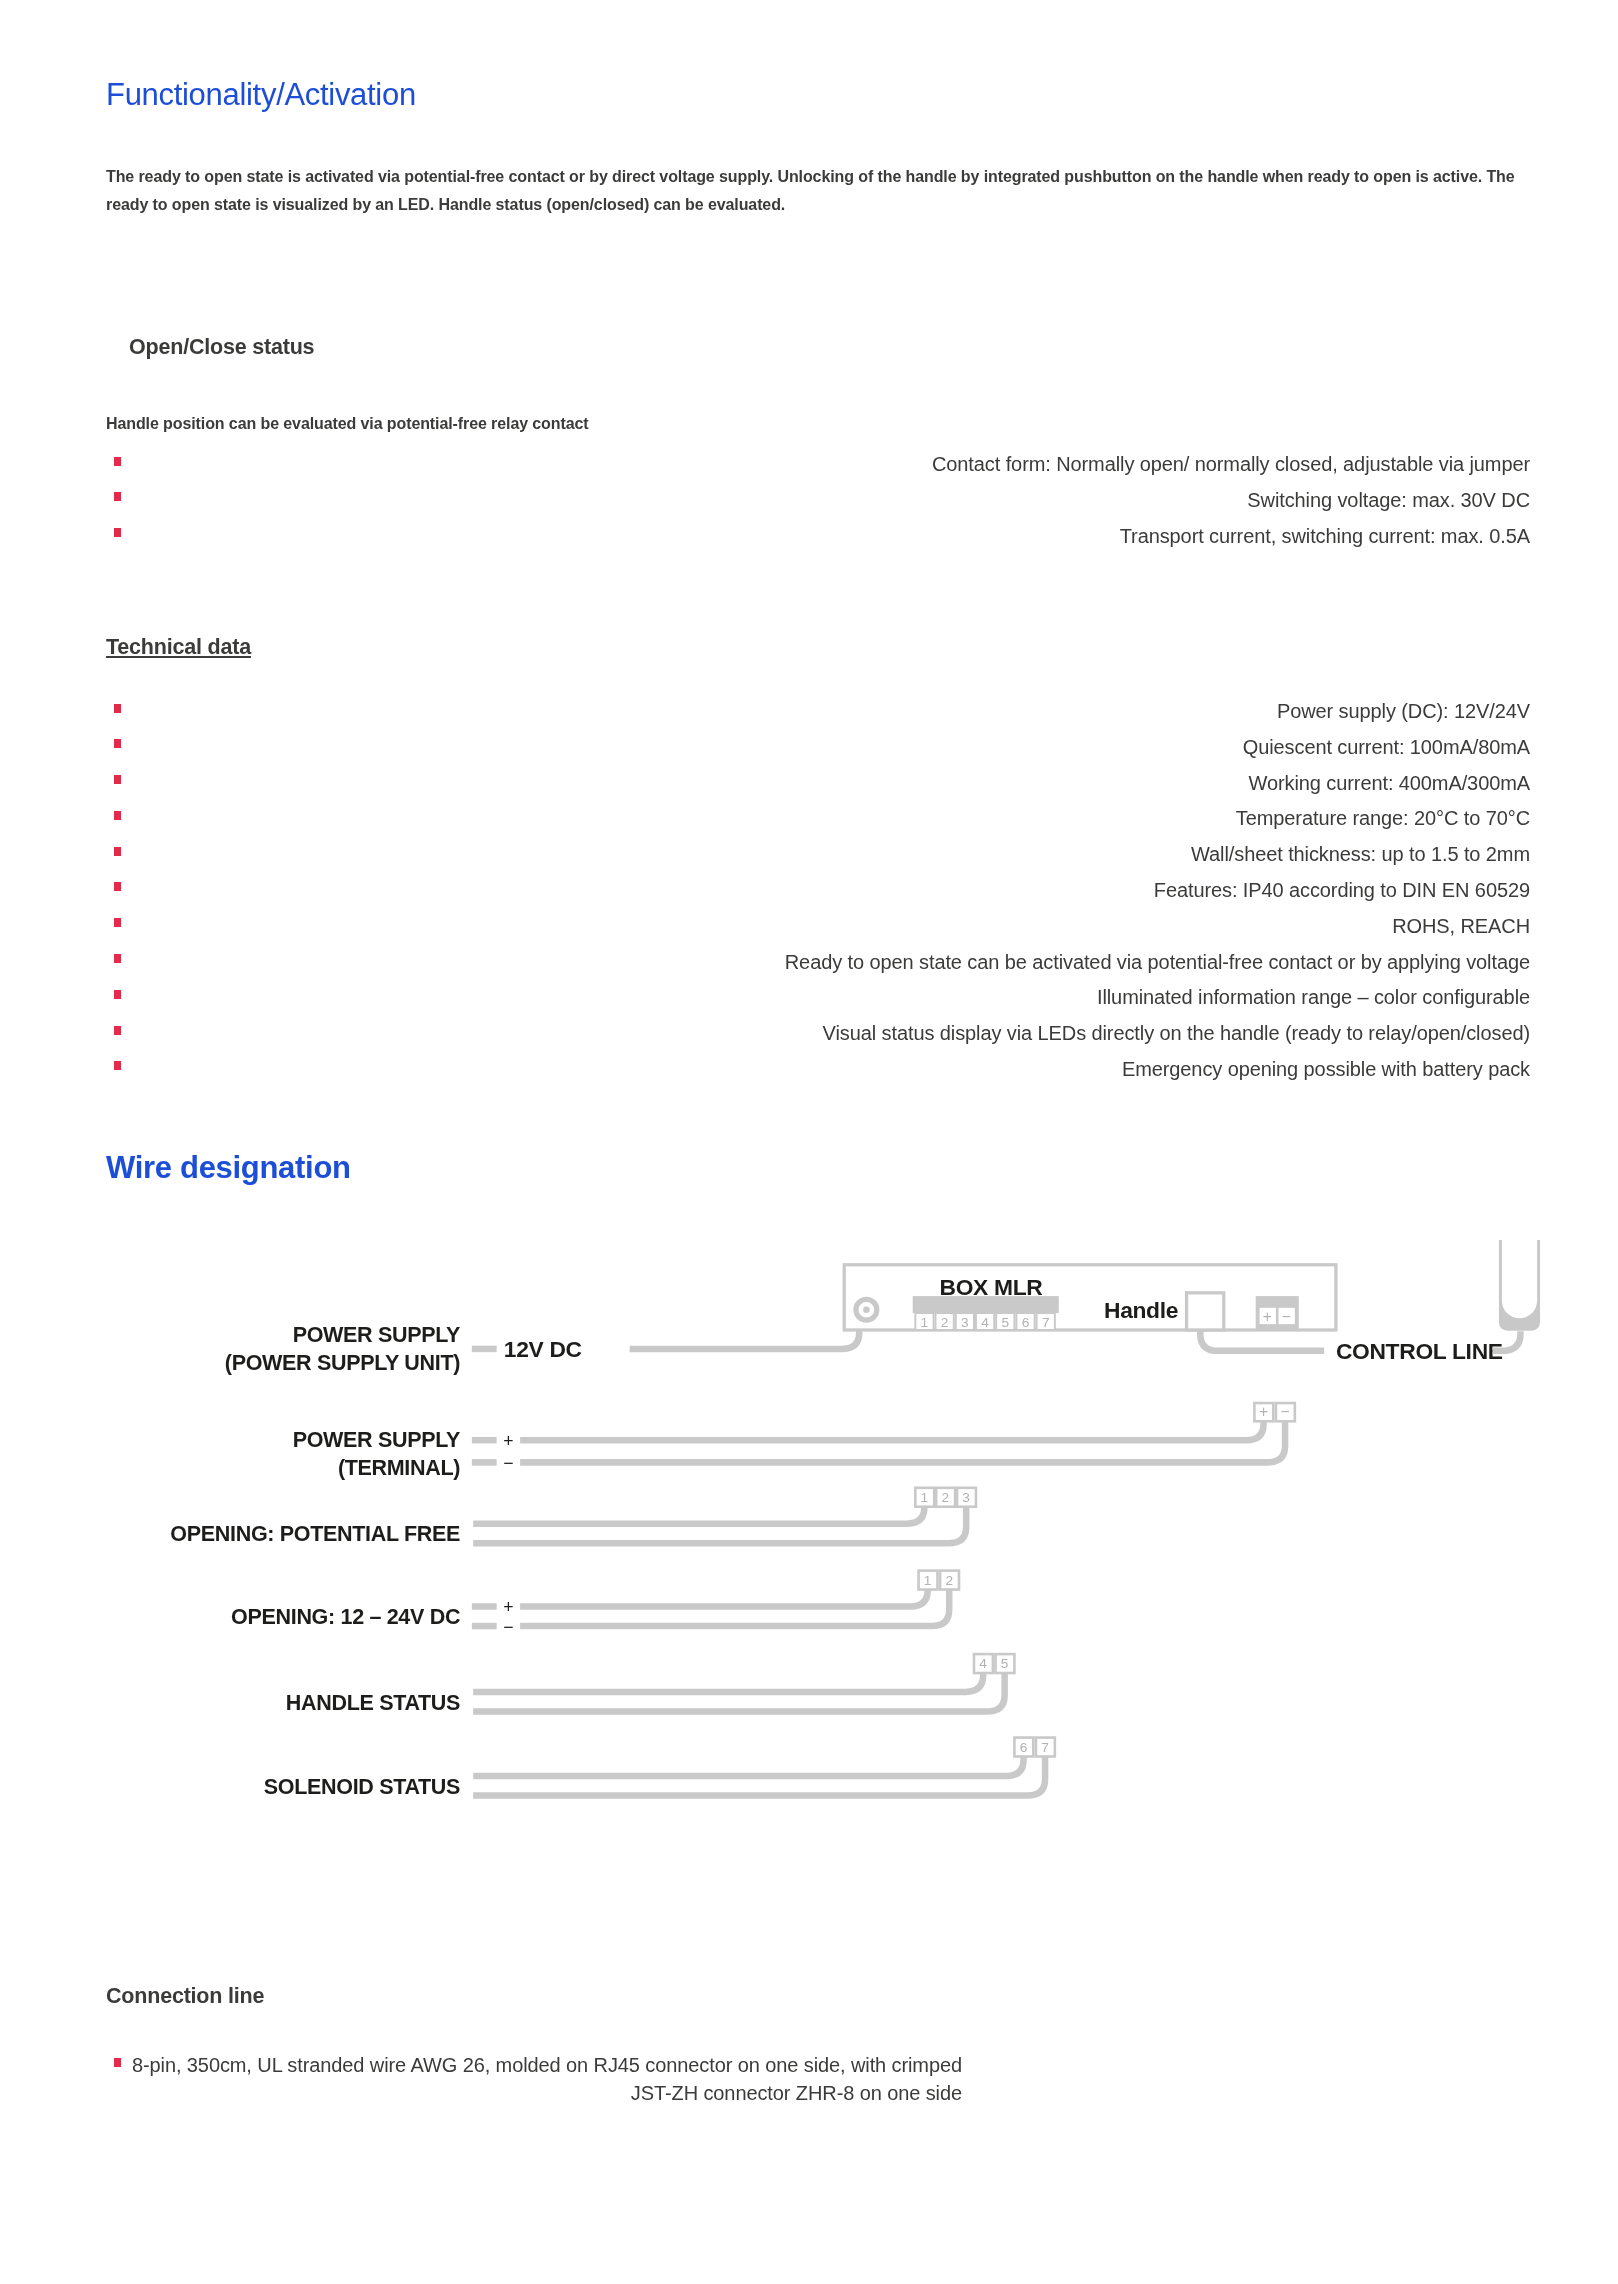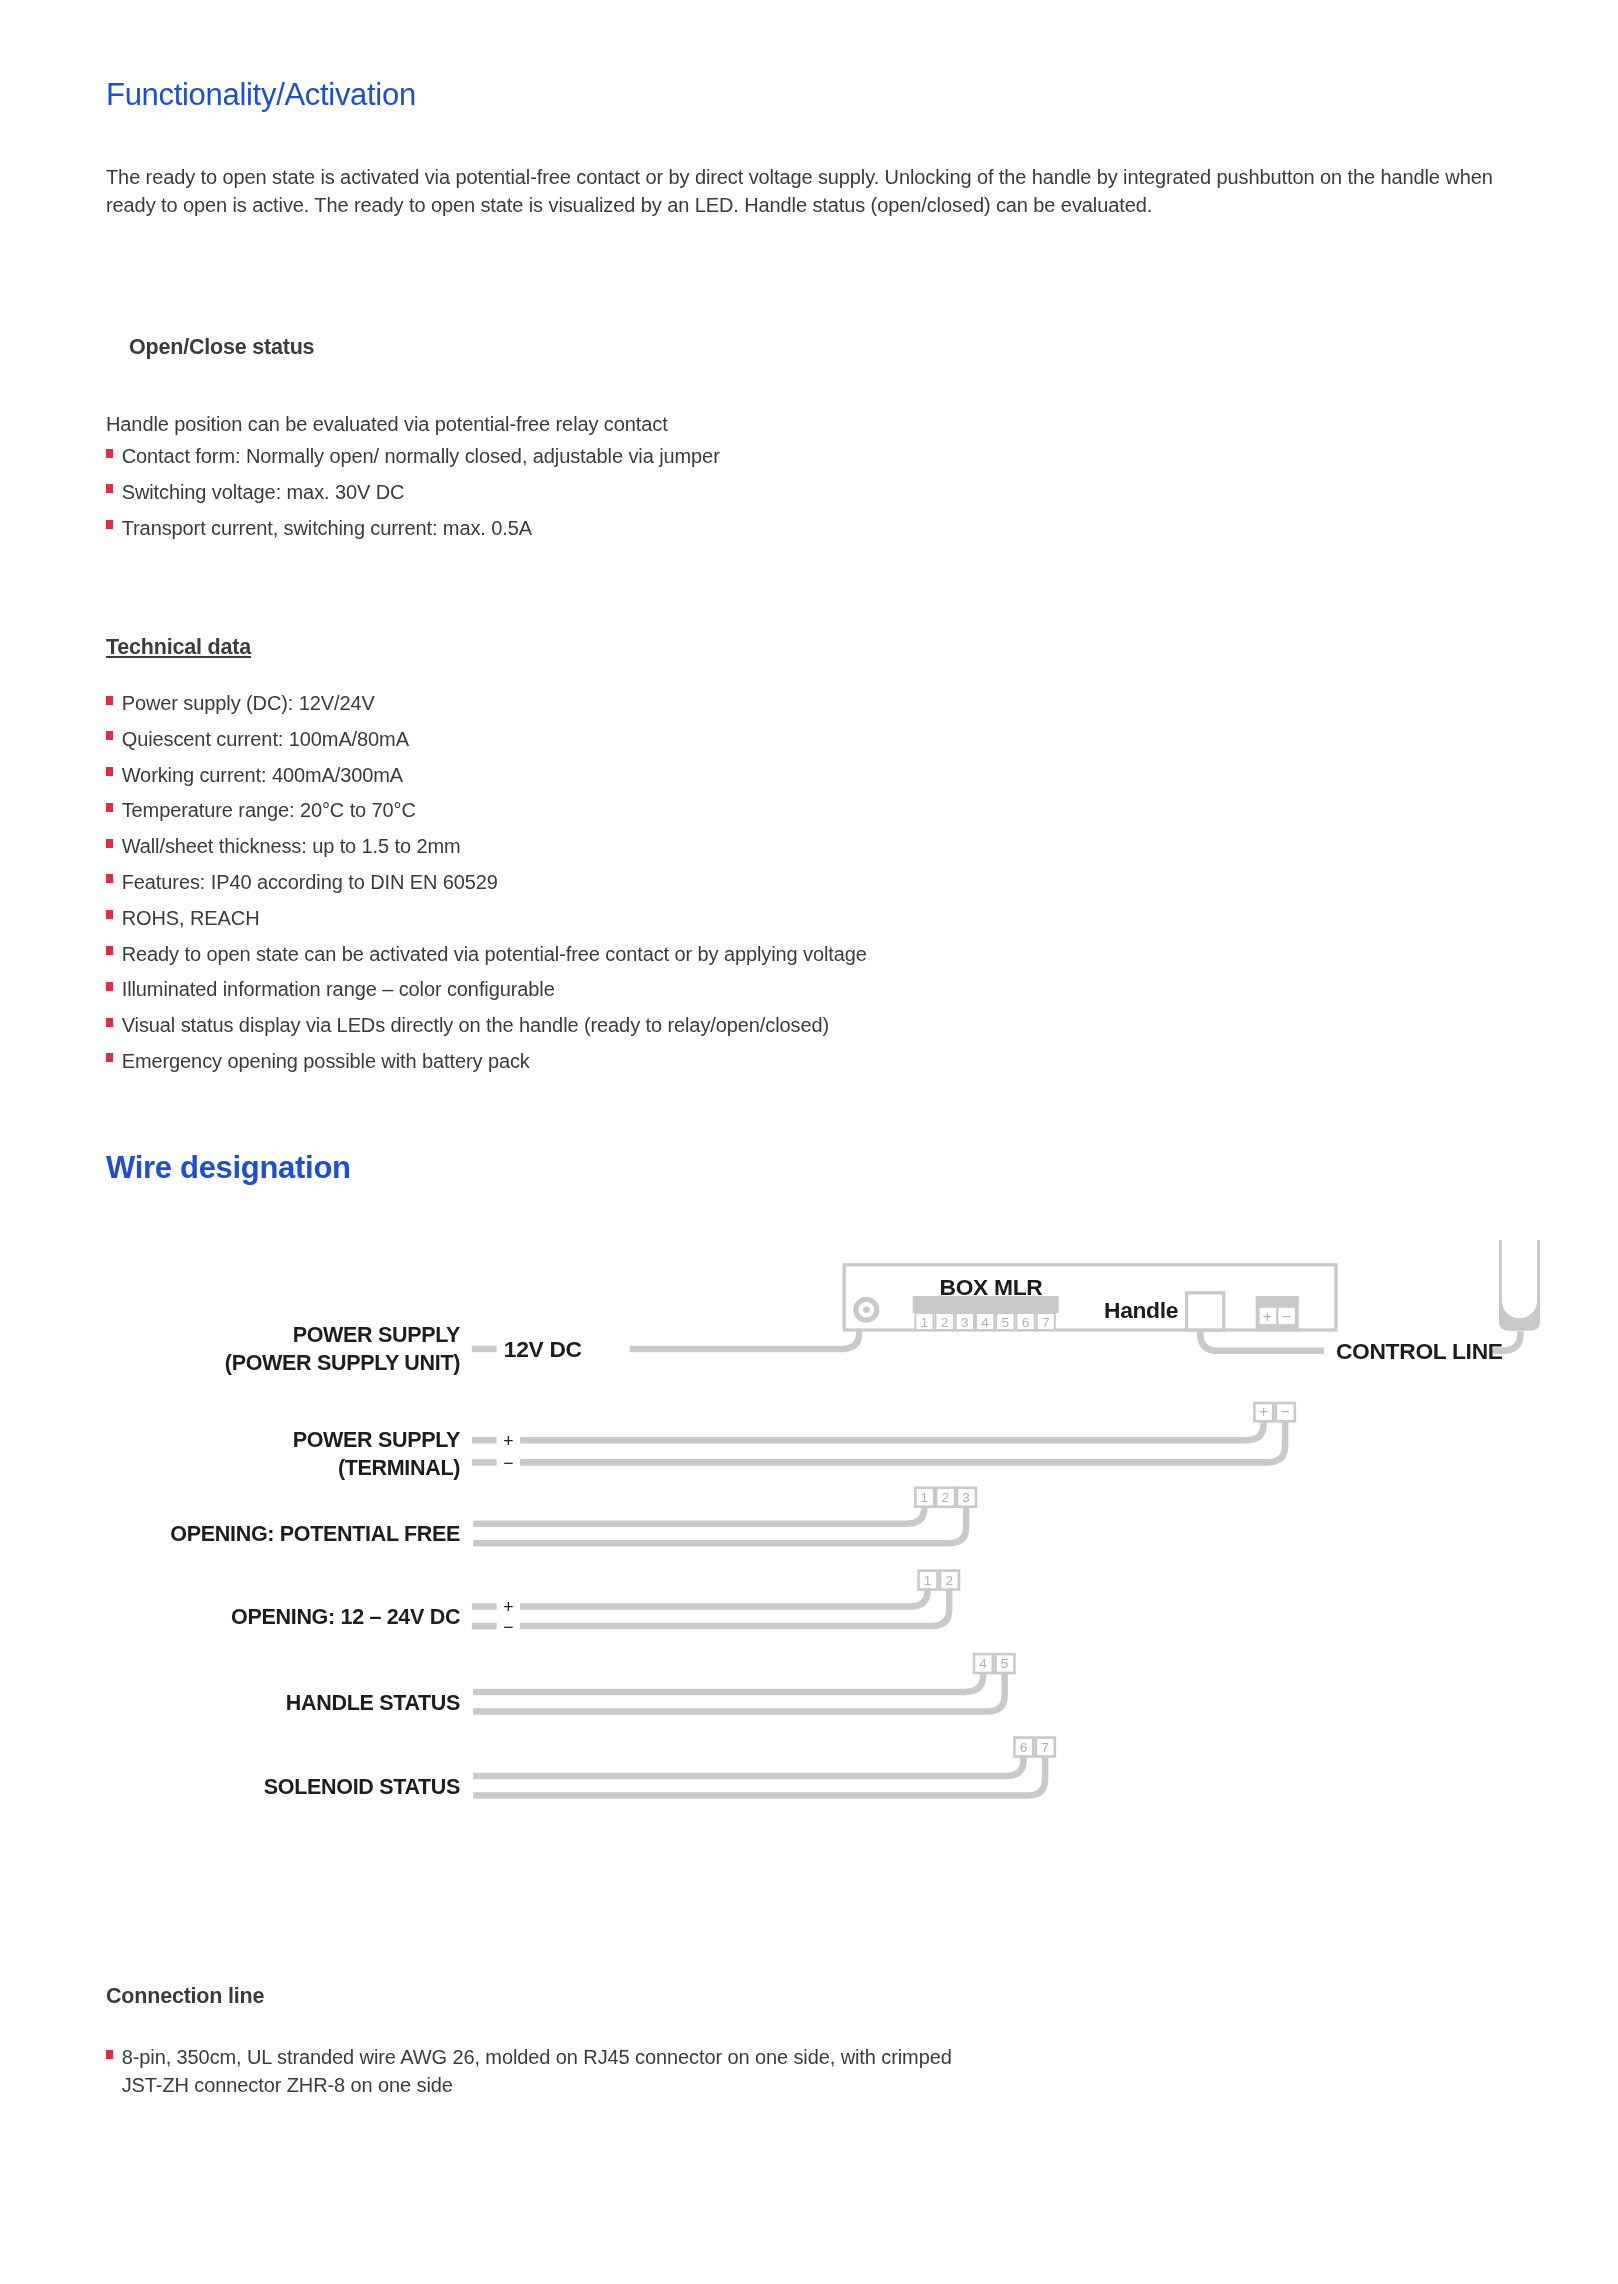--- a/index.html
+++ b/index.html
@@ -1,22 +1,22 @@
 <!DOCTYPE html>
 <html style="font-size:10.4px"><head>
 <meta charset="utf-8">
 <style>
   html,body{margin:0;padding:0;background:#ffffff;}
   body{width:1618px;height:2284px;position:relative;overflow:hidden;
        font-family:"Liberation Sans", sans-serif;color:#3b3b3a;}
   .abs{position:absolute;}
   h1{font-size:31px;font-weight:400;color:#1d4ed8;letter-spacing:-0.3px;margin:0;}
   h2{font-size:21.5px;font-weight:700;color:#3b3b3a;letter-spacing:-0.2px;margin:0;}
-  .body-text{font-size:20px;line-height:28px;letter-spacing:-0.1px;}
-  ul.blist{list-style:none;margin:0;padding:0;}
+  .body-text{font-size:16px;line-height:28px;letter-spacing:-0.1px;font-weight:bold;}
+  ul.blist{list-style:none;margin:8px;padding:0;text-align:right;}
   ul.blist li{position:relative;padding-left:15.7px;font-size:20px;line-height:28px;
               letter-spacing:-0.1px;margin-bottom:7.8px;}
   .bullet-sq{position:absolute;left:0;top:6.5px;width:6.5px;height:9px;background:#e42a4a;}
   
   .dlbl{font-family:"Liberation Sans",sans-serif;font-size:33px;font-weight:700;
         fill:#1d1d1b;letter-spacing:-0.5px;}
   .dbig{font-family:"Liberation Sans",sans-serif;font-size:35px;font-weight:700;
         fill:#1d1d1b;letter-spacing:-0.5px;}
   .dnum{font-family:"Liberation Sans",sans-serif;font-size:21px;font-weight:400;fill:#b2b2b2;}
   .dsign{font-family:"Liberation Sans",sans-serif;font-size:27px;font-weight:400;fill:#1d1d1b;}

